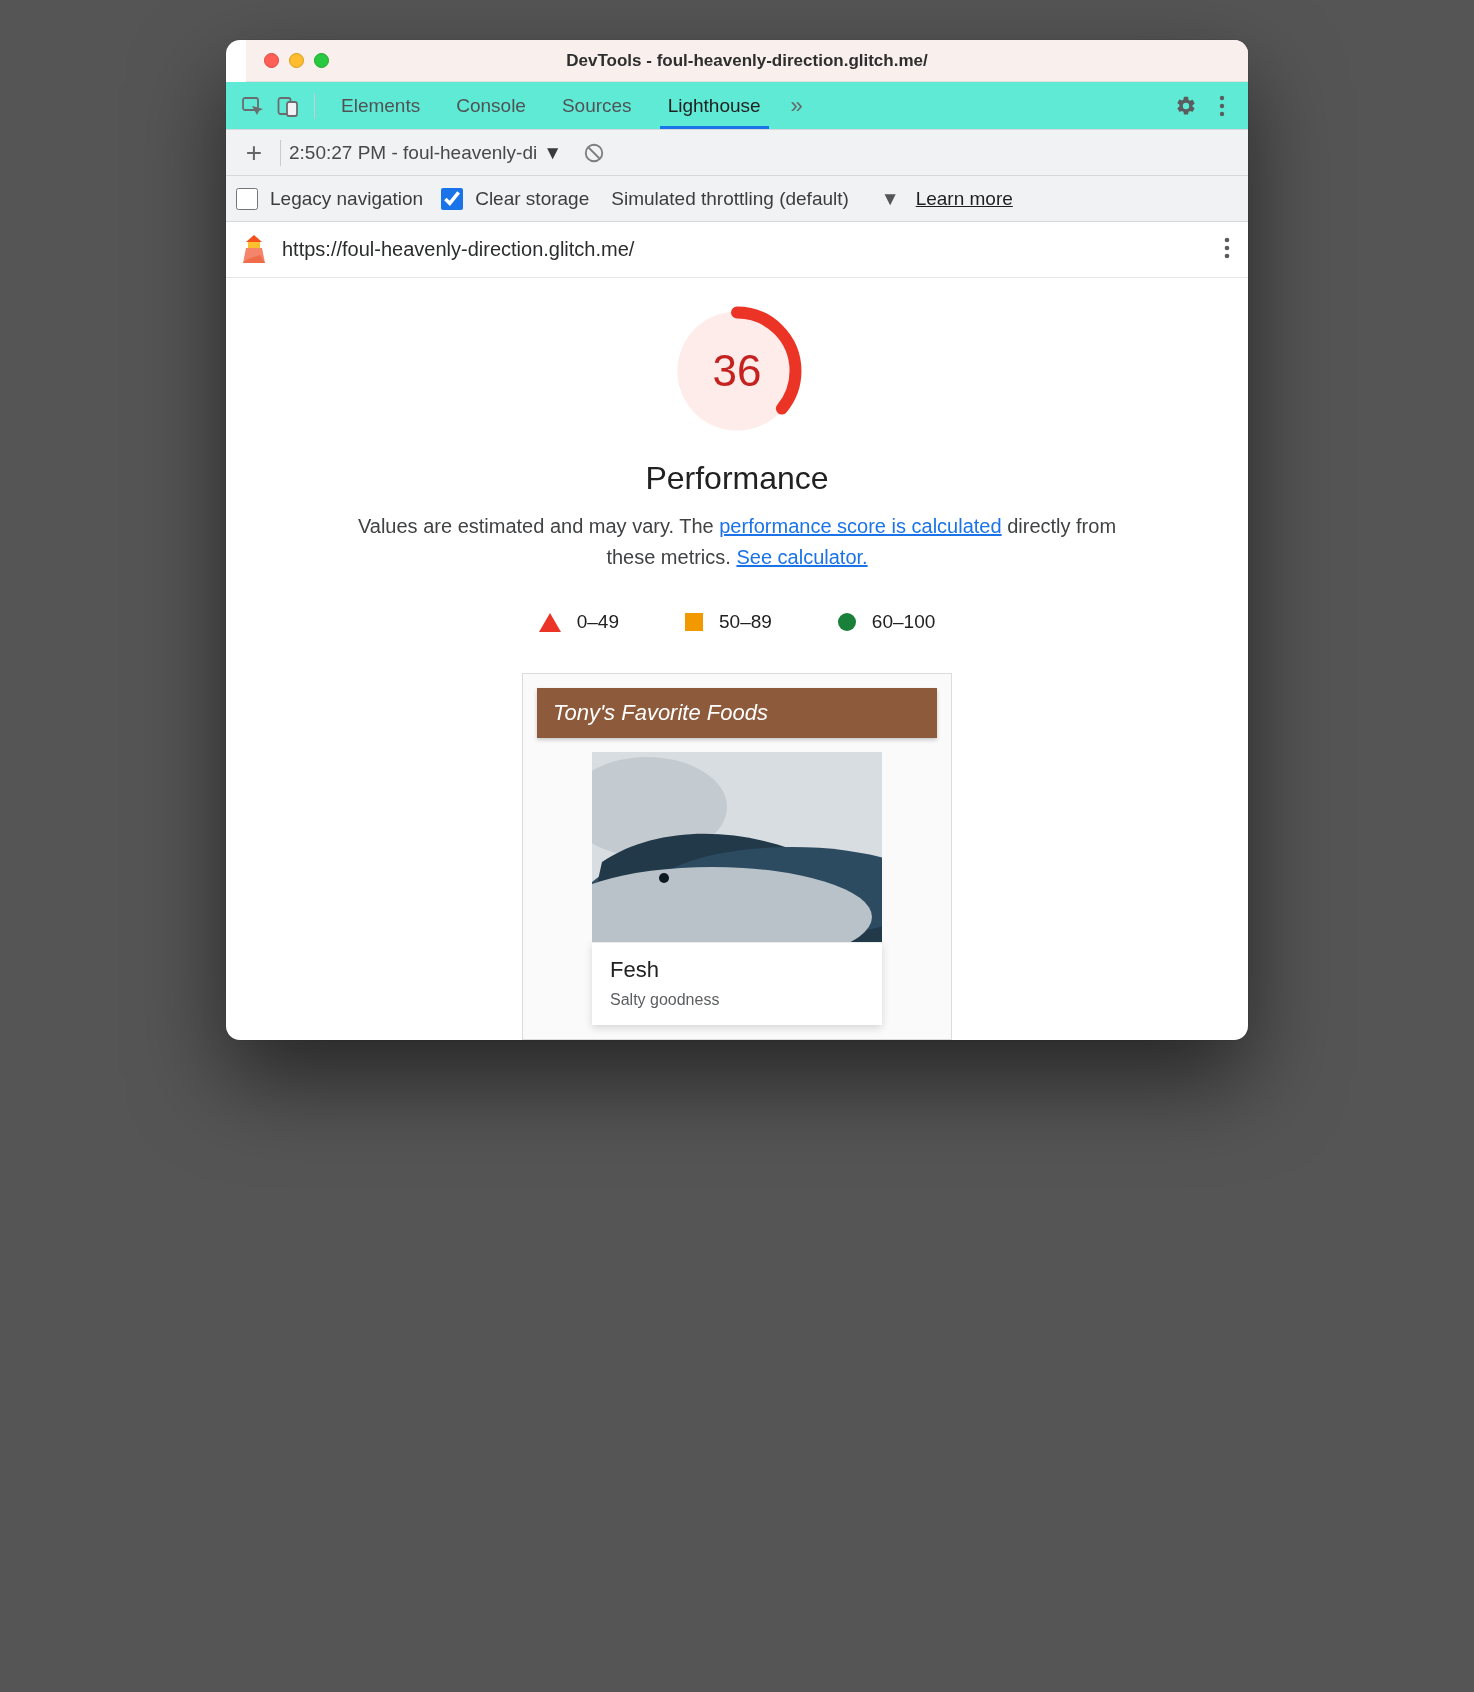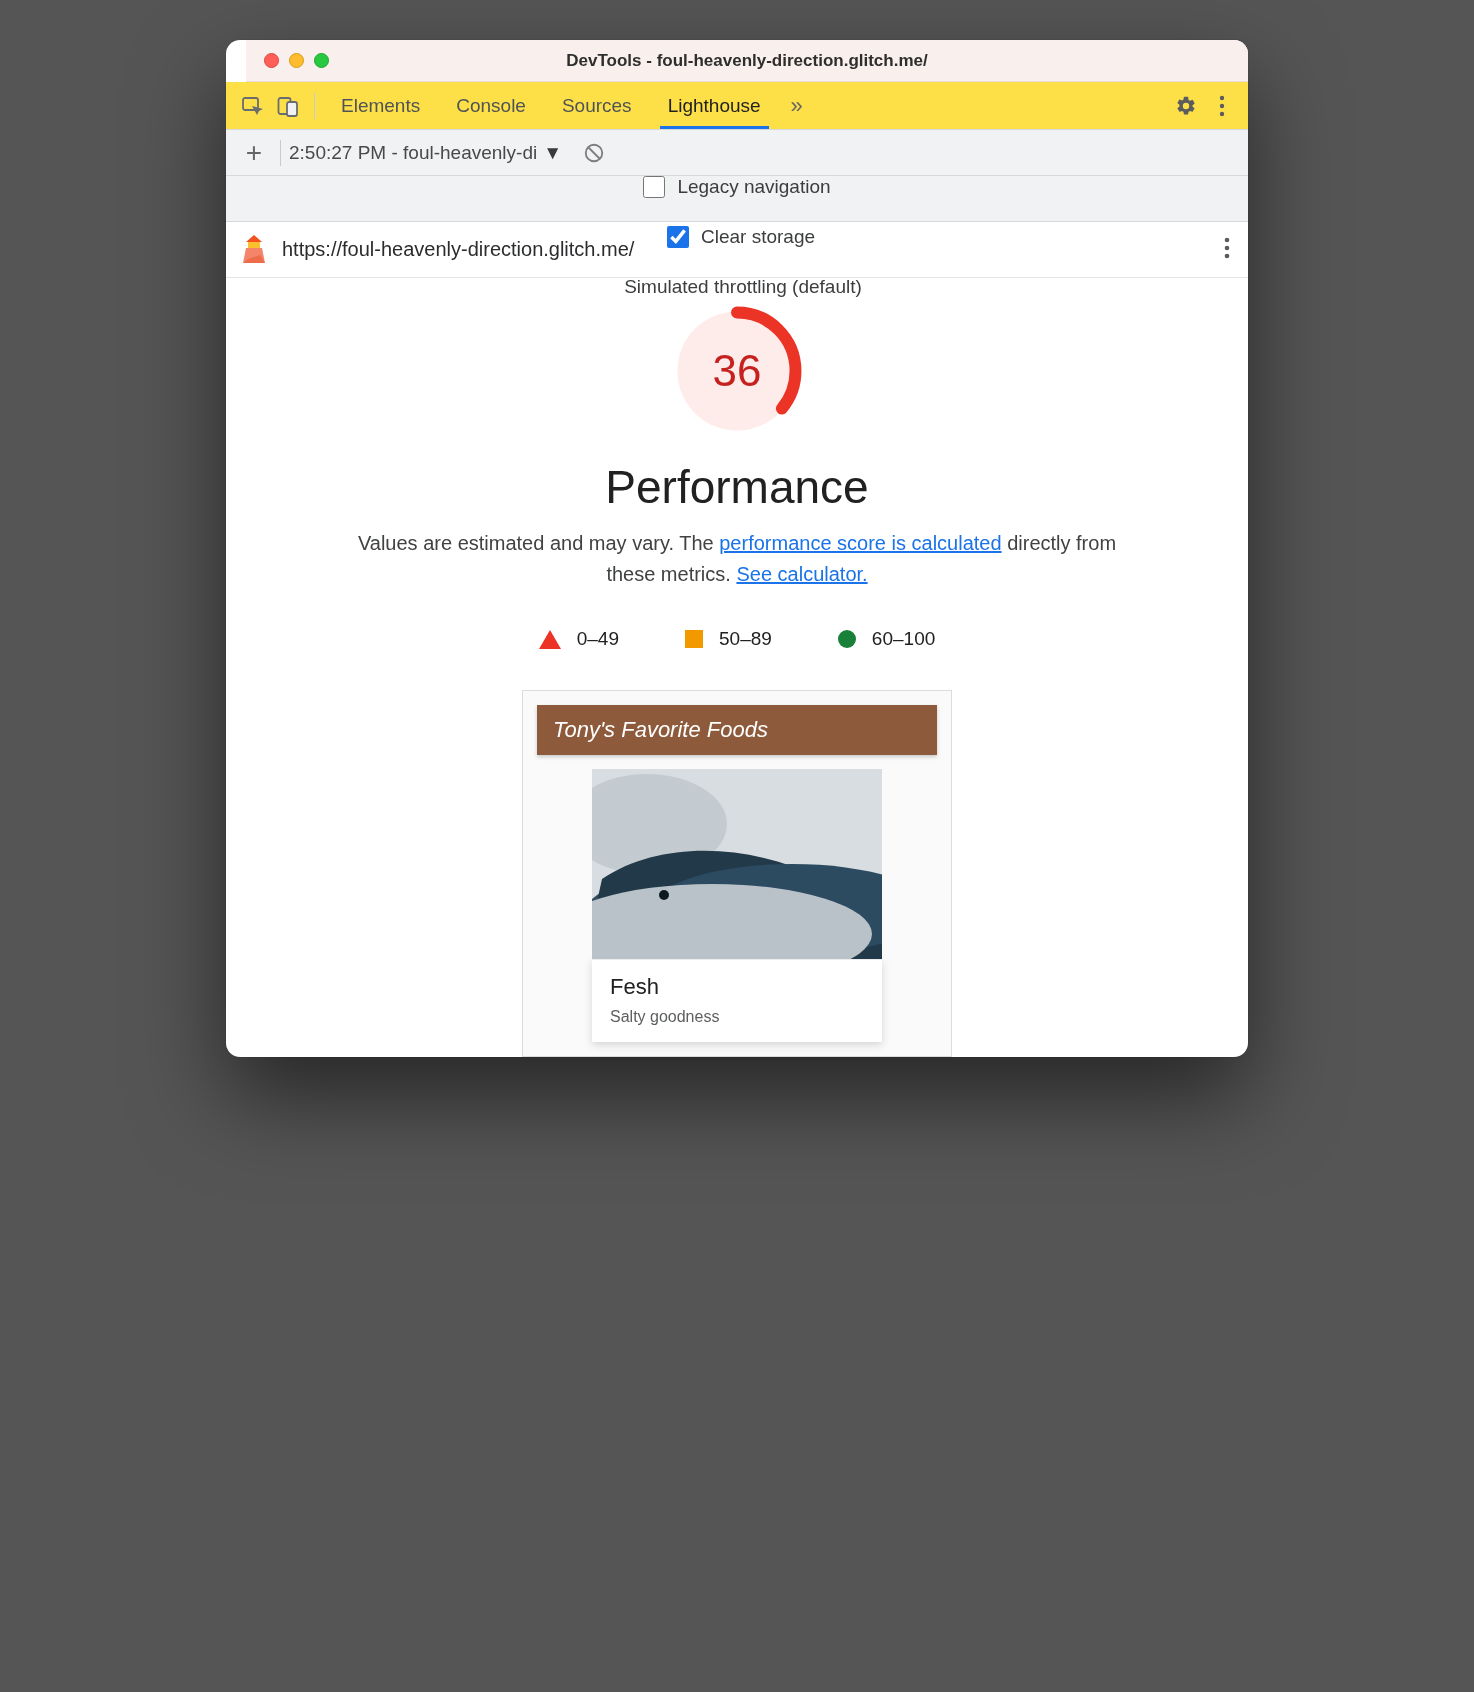--- a/index.html
+++ b/index.html
@@ -42,21 +42,21 @@
   .tl-yellow{ background:#febc2e; border:1px solid #d99d13; }
   .tl-green { background:#28c840; border:1px solid #1aab29; }
   .titlebar-title {
     position:absolute; left:0; right:0; text-align:center;
     font-size:17px; font-weight:600; color:#2e2e2e; pointer-events:none;
   }
 
   
   .tabstrip {
     height: 48px;
-    background: #fde047;
+    background: #5eead4;
     border-bottom: 1px solid #d6d8db;
     display:flex; align-items:center; padding: 0 8px;
     font-size:19px; color:#505356;
   }
   .tabstrip .icon-btn {
     width:36px; height:36px; display:flex; align-items:center; justify-content:center;
     color:#666; border-radius:4px;
   }
   .tabstrip .sep { width:1px; height:26px; background:#c9cbce; margin:0 8px; }
   .tabstrip .tab { padding: 0 18px; height:100%; display:flex; align-items:center; cursor:pointer; }
@@ -71,22 +71,22 @@
     height: 46px; background:#f0f2f4; border-bottom:1px solid #d6d8db;
     display:flex; align-items:center; padding:0 10px; font-size:19px; color:#47494b;
   }
   .toolbar2 .icon-btn { width:36px; height:36px; display:flex; align-items:center; justify-content:center; color:#555; }
   .toolbar2 .sep { width:1px; height:26px; background:#c9cbce; margin:0 8px; }
   .toolbar2 .select-label { color:#47494b; }
 
   
   .optionsbar {
     height: 46px; background:#f0f2f4; border-bottom:1px solid #d6d8db;
-    display:flex; align-items:center; padding:0 10px; gap:28px;
-    font-size:19px; color:#3b3d3f;flex-direction:column;
+    display:flex; align-items:center; padding:0 10px; gap:10px;
+    font-size:19px; color:#3b3d3f;
   }
   .optionsbar input[type=checkbox]{
     width:22px; height:22px; accent-color:#1a73e8; margin:0 4px 0 0;
   }
   .optionsbar .caret { margin-left:6px; color:#555; }
   .optionsbar .learn-more { color:#1f1f1f; text-decoration: underline; margin-left:6px; }
 
   
   .reportheader {
     height:56px; display:flex; align-items:center; padding:0 18px 0 14px;
@@ -102,21 +102,21 @@
     width:130px; height:130px; margin:0 auto 24px auto; position:relative;
   }
   .gauge svg { width:100%; height:100%; transform: rotate(-90deg); }
   .gauge-bg { fill:#fdecea; }
   .gauge-arc   { stroke:#eb3326; stroke-width:11; fill:none; stroke-linecap:round; }
   .gauge-score {
     position:absolute; inset:0; display:flex; align-items:center; justify-content:center;
     font-size:44px; font-weight:500; color:#c5221f;
   }
 
-  .cat-title { font-size:46px; font-weight:500; margin: 8px 0 14px 0; }
+  .cat-title { font-size:32px; font-weight:500; margin: 8px 0 14px 0; }
   .cat-desc  { font-size:20px; color:#404244; line-height:1.55; max-width:780px; margin:0 auto; }
   .cat-desc a { color:#1a73e8; text-decoration:underline; }
 
   .legend { display:flex; justify-content:center; gap:66px; margin:38px 0 40px 0; font-size:19px; color:#212121; }
   .legend-item { display:flex; align-items:center; gap:16px; }
   .legend-tri { width:0; height:0; border-left:11px solid transparent; border-right:11px solid transparent; border-bottom:19px solid #eb3326; }
   .legend-sq  { width:18px; height:18px; background:#f29900; }
   .legend-cir { width:18px; height:18px; border-radius:50%; background:#188038; }
 
   

